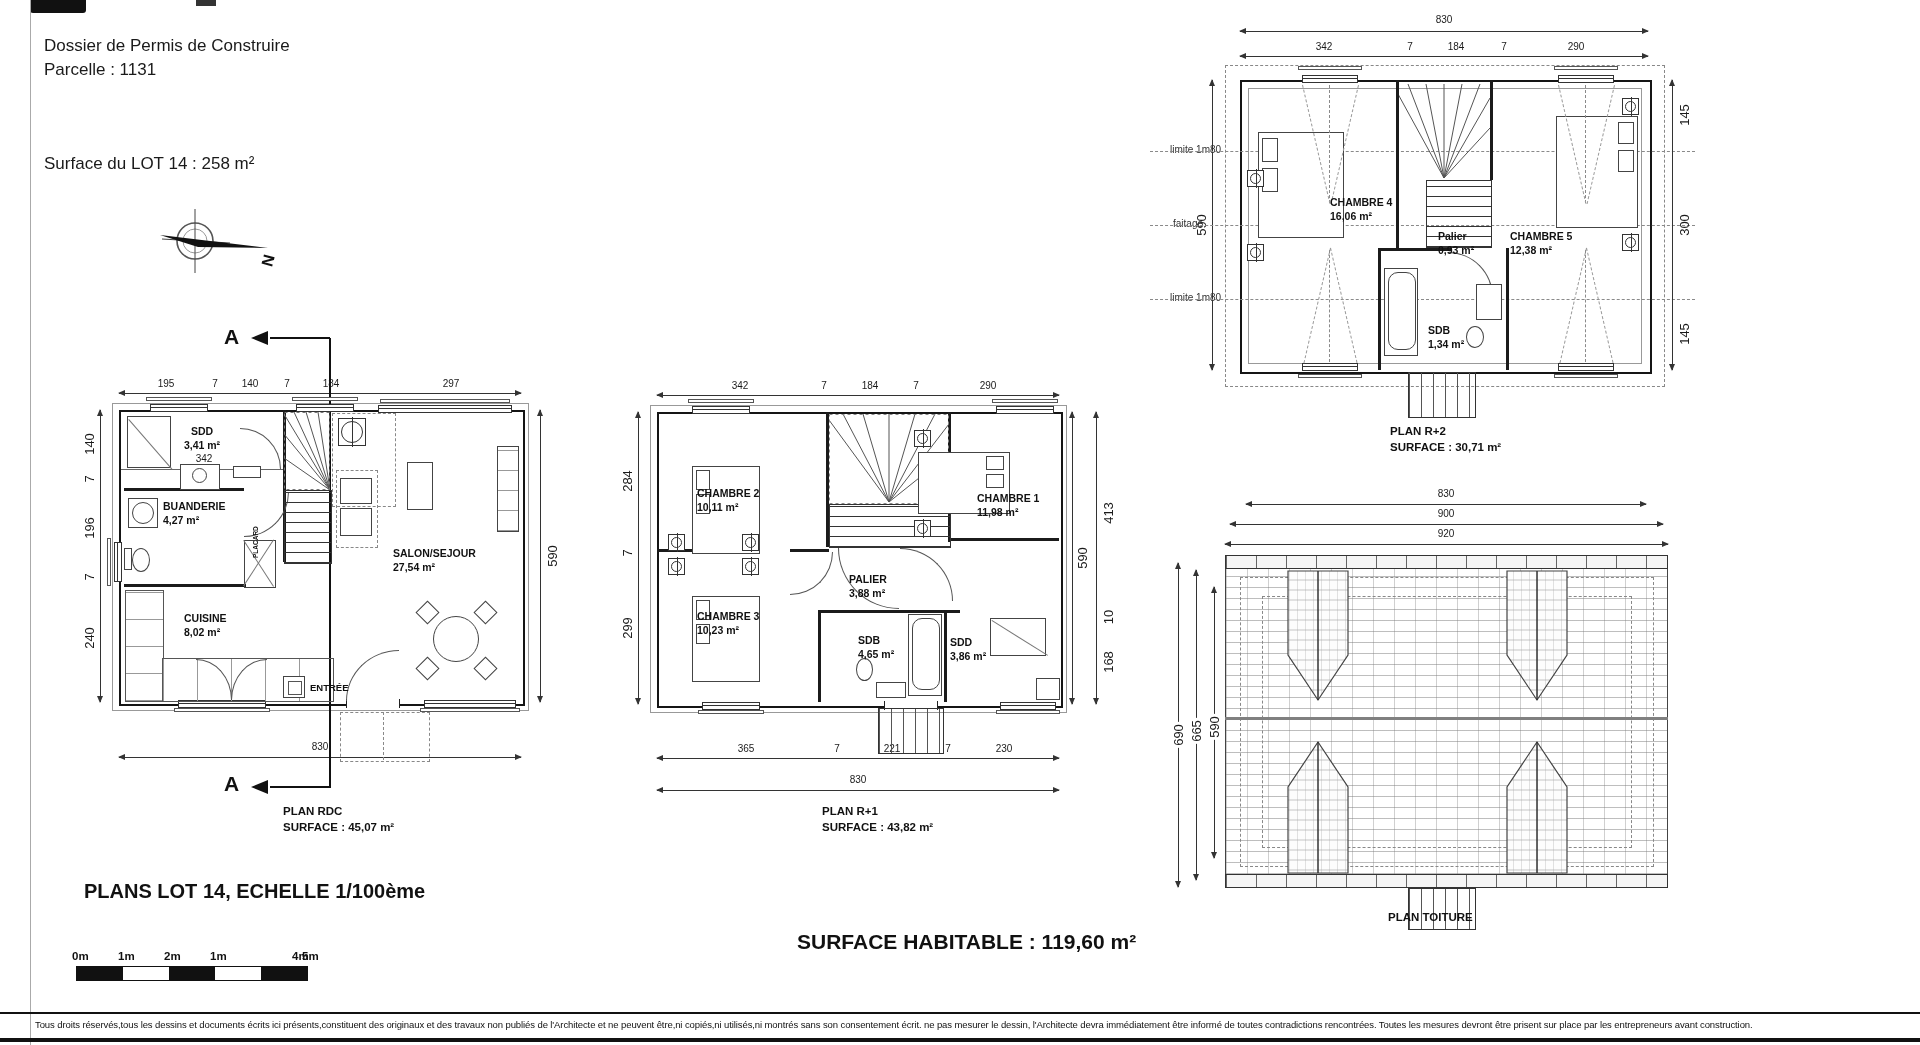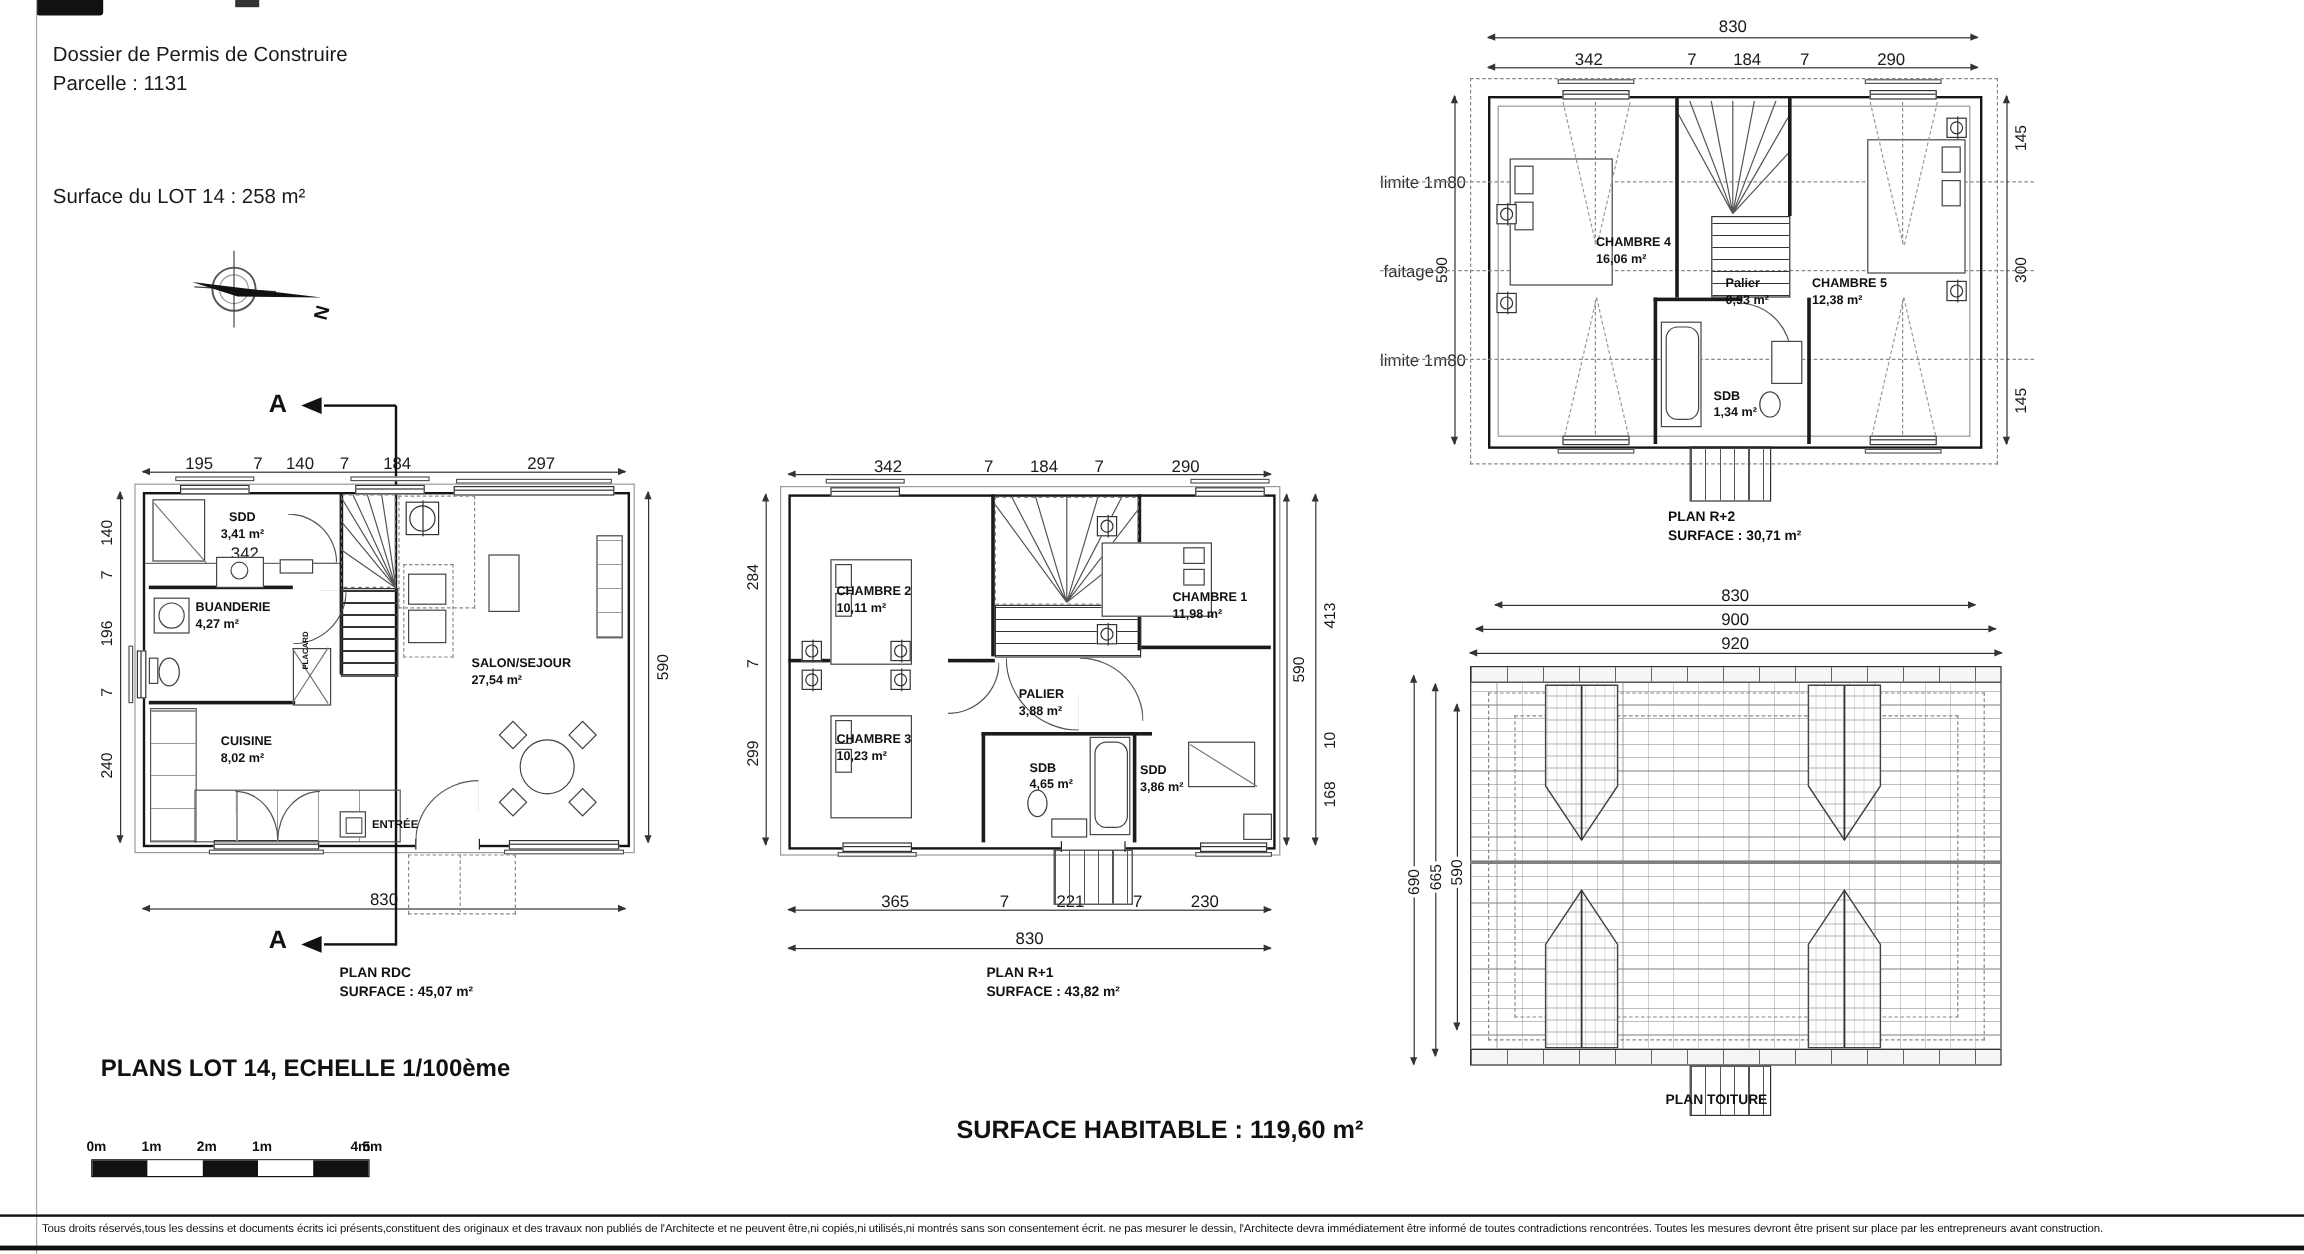--- a/index.html
+++ b/index.html
@@ -6,39 +6,39 @@
   #canvas{position:relative;width:1920px;height:1045px;background:#fff;overflow:hidden;
           font-family:"Liberation Sans",sans-serif;color:#111;}
   .abs{position:absolute;}
   
   .dl-h{position:absolute;height:1px;background:#333;}
   .dl-h::before{content:'';position:absolute;left:-1px;top:-3px;border-top:3px solid transparent;border-bottom:3px solid transparent;border-right:7px solid #333;}
   .dl-h::after{content:'';position:absolute;right:-1px;top:-3px;border-top:3px solid transparent;border-bottom:3px solid transparent;border-left:7px solid #333;}
   .dl-v{position:absolute;width:1px;background:#333;}
   .dl-v::before{content:'';position:absolute;top:-1px;left:-3px;border-left:3px solid transparent;border-right:3px solid transparent;border-bottom:7px solid #333;}
   .dl-v::after{content:'';position:absolute;bottom:-1px;left:-3px;border-left:3px solid transparent;border-right:3px solid transparent;border-top:7px solid #333;}
-  .dim{position:absolute;font-size:14px;color:#1a1a1a;white-space:nowrap;transform:translateX(-50%);}
+  .dim{position:absolute;font-size:10px;color:#1a1a1a;white-space:nowrap;transform:translateX(-50%);}
   .vdim{position:absolute;font-size:13px;color:#1a1a1a;white-space:nowrap;transform:translate(-50%,-50%) rotate(-90deg);}
   .vdim.wbg{background:#fff;padding:0 2px;}
   
   .wall{position:absolute;border:2.5px solid #151515;}
   .thin-rect{position:absolute;border:1px solid #777;background:transparent;}
   .dashed-rect{position:absolute;border:1px dashed #888;}
   .hline{position:absolute;background:#333;}
   .vline{position:absolute;background:#333;}
   .iwall-h{position:absolute;background:#1b1b1b;}
   .iwall-v{position:absolute;background:#1b1b1b;}
   .dash-h{position:absolute;height:0;border-top:1px dashed #8a8a8a;}
   .dash-v{position:absolute;width:0;border-left:1px dashed #8a8a8a;}
   .dgl{position:absolute;width:0;border-left:1px dashed #9a9a9a;transform-origin:top left;}
   
   .room{position:absolute;font-weight:bold;font-size:10.5px;line-height:1.3;color:#111;white-space:nowrap;}
   .room.center{transform:translateX(-50%);text-align:center;}
   .caption{position:absolute;font-weight:bold;font-size:11.5px;line-height:1.35;color:#111;white-space:nowrap;}
-  .annot{position:absolute;font-size:14px;color:#333;white-space:nowrap;}
+  .annot{position:absolute;font-size:10px;color:#333;white-space:nowrap;margin-left:20px;}
   .secA{position:absolute;font-weight:bold;font-size:21px;color:#111;}
   .sec-arrow{position:absolute;width:0;height:0;border-top:7px solid transparent;border-bottom:7px solid transparent;border-right:17px solid #111;}
   
   .win-h{position:absolute;height:8px;background:#fff;border:1px solid #333;box-sizing:border-box;}
   .win-h::after{content:'';position:absolute;left:0;right:0;top:2px;border-top:1px solid #333;}
   .win-v{position:absolute;width:8px;background:#fff;border:1px solid #333;box-sizing:border-box;}
   .win-v::after{content:'';position:absolute;top:0;bottom:0;left:2px;border-left:1px solid #333;}
   .sill-h{position:absolute;height:4px;background:#fff;border:1px solid #555;box-sizing:border-box;}
   .sill-v{position:absolute;width:4px;background:#fff;border:1px solid #555;box-sizing:border-box;}
   .doorgap{position:absolute;background:#fff;border-left:1.5px solid #222;border-right:1.5px solid #222;box-sizing:border-box;}

